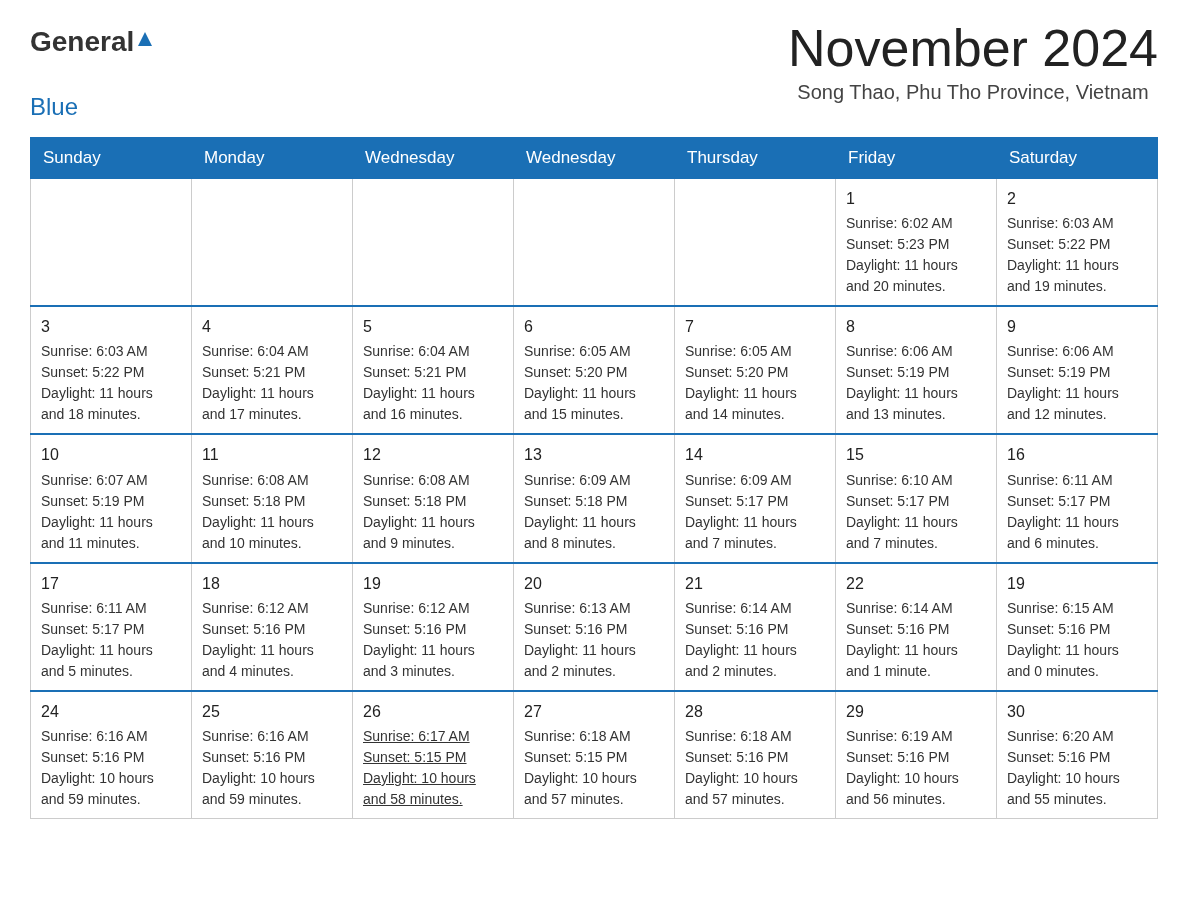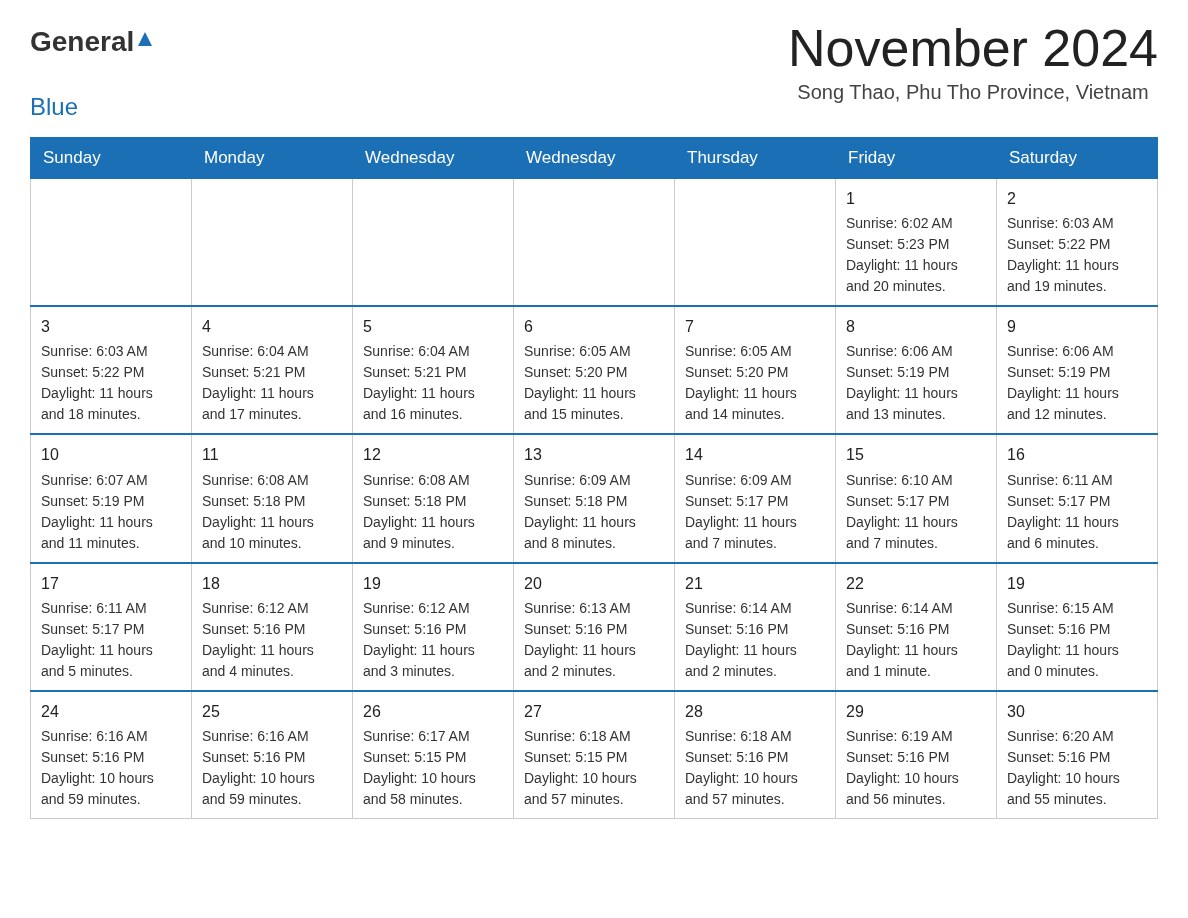--- a/index.html
+++ b/index.html
@@ -229,21 +229,21 @@
       </tr>
       <tr>
         <td><span class="day-num">24</span><span class="day-info" style="white-space: pre-line;">Sunrise: 6:16 AM
 Sunset: 5:16 PM
 Daylight: 10 hours
 and 59 minutes.</span></td>
         <td><span class="day-num">25</span><span class="day-info" style="white-space: pre-line;">Sunrise: 6:16 AM
 Sunset: 5:16 PM
 Daylight: 10 hours
 and 59 minutes.</span></td>
-        <td><span class="day-num">26</span><span class="day-info" style="white-space: pre-line;">Sunrise: 6:17 AM
+        <td><span class="day-num">26</span><span class="day-info" style="white-space: pre-line; text-decoration: underline;">Sunrise: 6:17 AM
 Sunset: 5:15 PM
 Daylight: 10 hours
 and 58 minutes.</span></td>
         <td><span class="day-num">27</span><span class="day-info" style="white-space: pre-line;">Sunrise: 6:18 AM
 Sunset: 5:15 PM
 Daylight: 10 hours
 and 57 minutes.</span></td>
         <td><span class="day-num">28</span><span class="day-info" style="white-space: pre-line;">Sunrise: 6:18 AM
 Sunset: 5:16 PM
 Daylight: 10 hours

